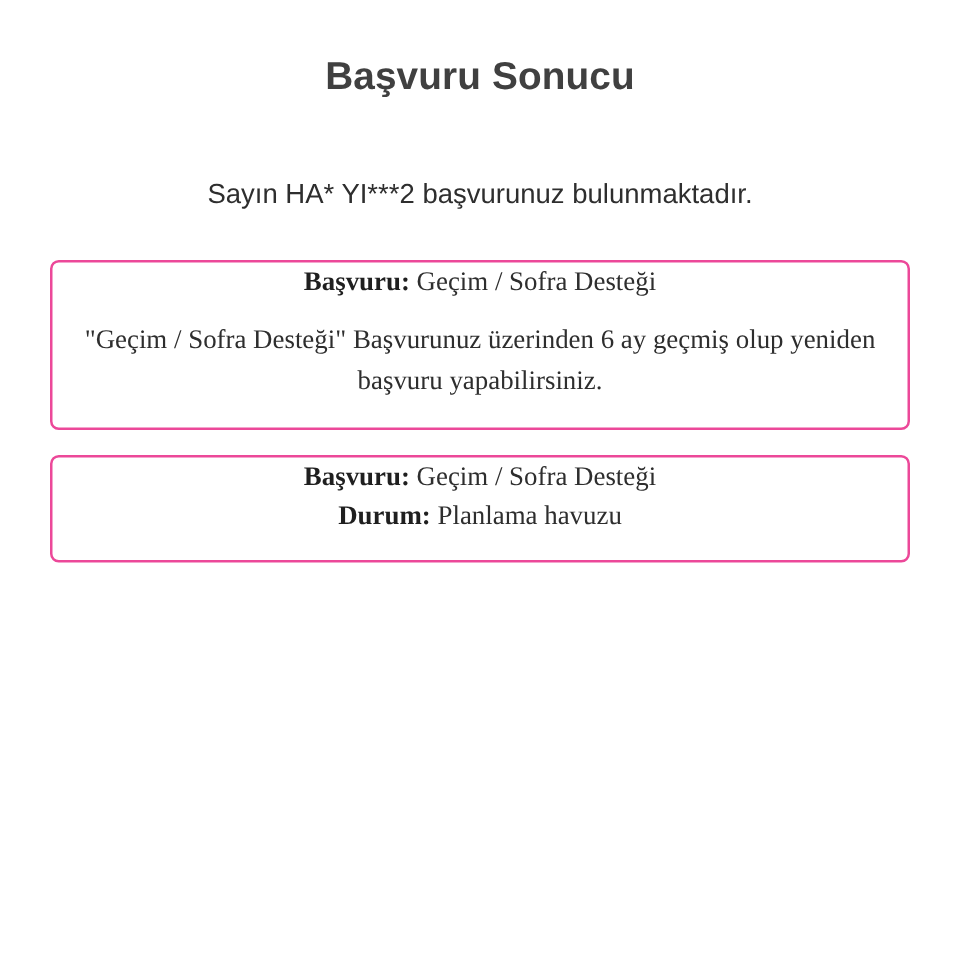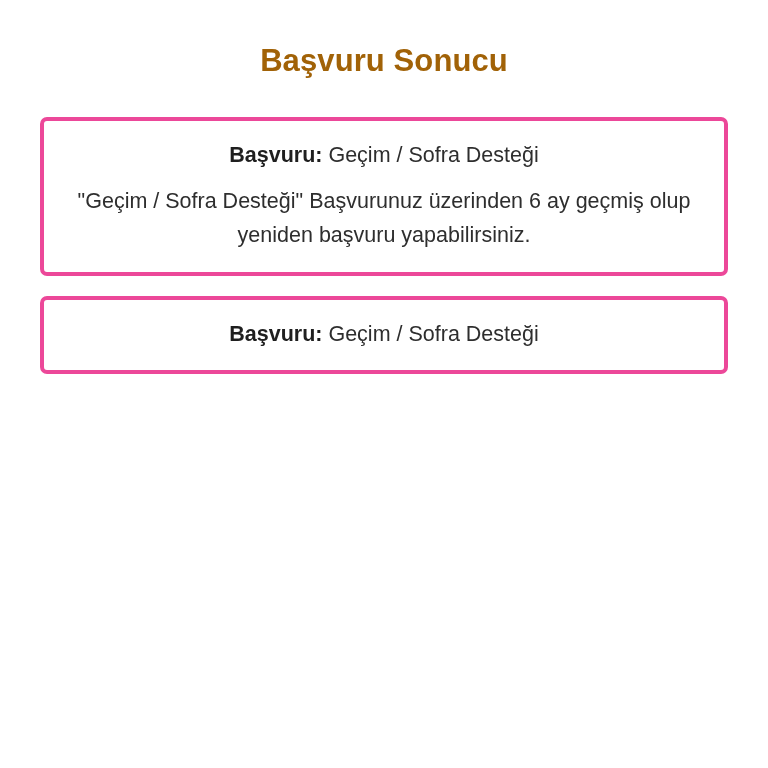--- a/index.html
+++ b/index.html
@@ -22,21 +22,21 @@
     padding: 30px 40px 0 40px;
     display: flex;
     flex-direction: column;
     align-items: stretch;
   }
 
   .page-title {
     text-align: center;
     font-size: 31px;
     font-weight: bold;
-    color: #a16207;
+    color: #404040;
     letter-spacing: 0.1px;
     margin: 12px 0 0 0;
     line-height: 1.2;
   }
 
   .greeting {
     text-align: center;
     font-size: 22px;
     font-weight: normal;
     color: #2e2e2e;
@@ -45,25 +45,26 @@
   }
 
   .cards {
     margin-top: 38px;
     display: flex;
     flex-direction: column;
     gap: 20px;
   }
 
   .card {
-    border: 4px solid #ec4899;
+    border: 2px solid #ec4899;
     border-radius: 7px;
     background: #ffffff;
-    padding: 19px 22px 20px 22px;
+    padding: 0 22px 20px 22px;
     box-sizing: border-box;
+    font-family: Liberation Serif, serif;
   }
 
   .card-line {
     text-align: center;
     font-size: 21.5px;
     line-height: 1.45;
     color: #2e2e2e;
   }
 
   .card-line .lbl {
@@ -79,33 +80,38 @@
     margin-top: 14px;
   }
 </style>
 </head>
 <body>
 
 <div class="page">
 
   <h1 class="page-title">Başvuru Sonucu</h1>
 
+  <p class="greeting">Sayın HA* YI***2 başvurunuz bulunmaktadır.</p>
 
   <div class="cards">
 
     <div class="card">
       <div class="card-line">
         <span class="lbl">Başvuru:</span>
         <span>Geçim / Sofra Desteği</span>
       </div>
       <div class="card-message">"Geçim / Sofra Desteği" Başvurunuz üzerinden 6 ay geçmiş olup yeniden başvuru yapabilirsiniz.</div>
     </div>
 
     <div class="card">
       <div class="card-line">
         <span class="lbl">Başvuru:</span>
         <span>Geçim / Sofra Desteği</span>
       </div>
+      <div class="card-line">
+        <span class="lbl">Durum:</span>
+        <span>Planlama havuzu</span>
+      </div>
     </div>
 
   </div>
 
 </div>
 
 </body></html>

